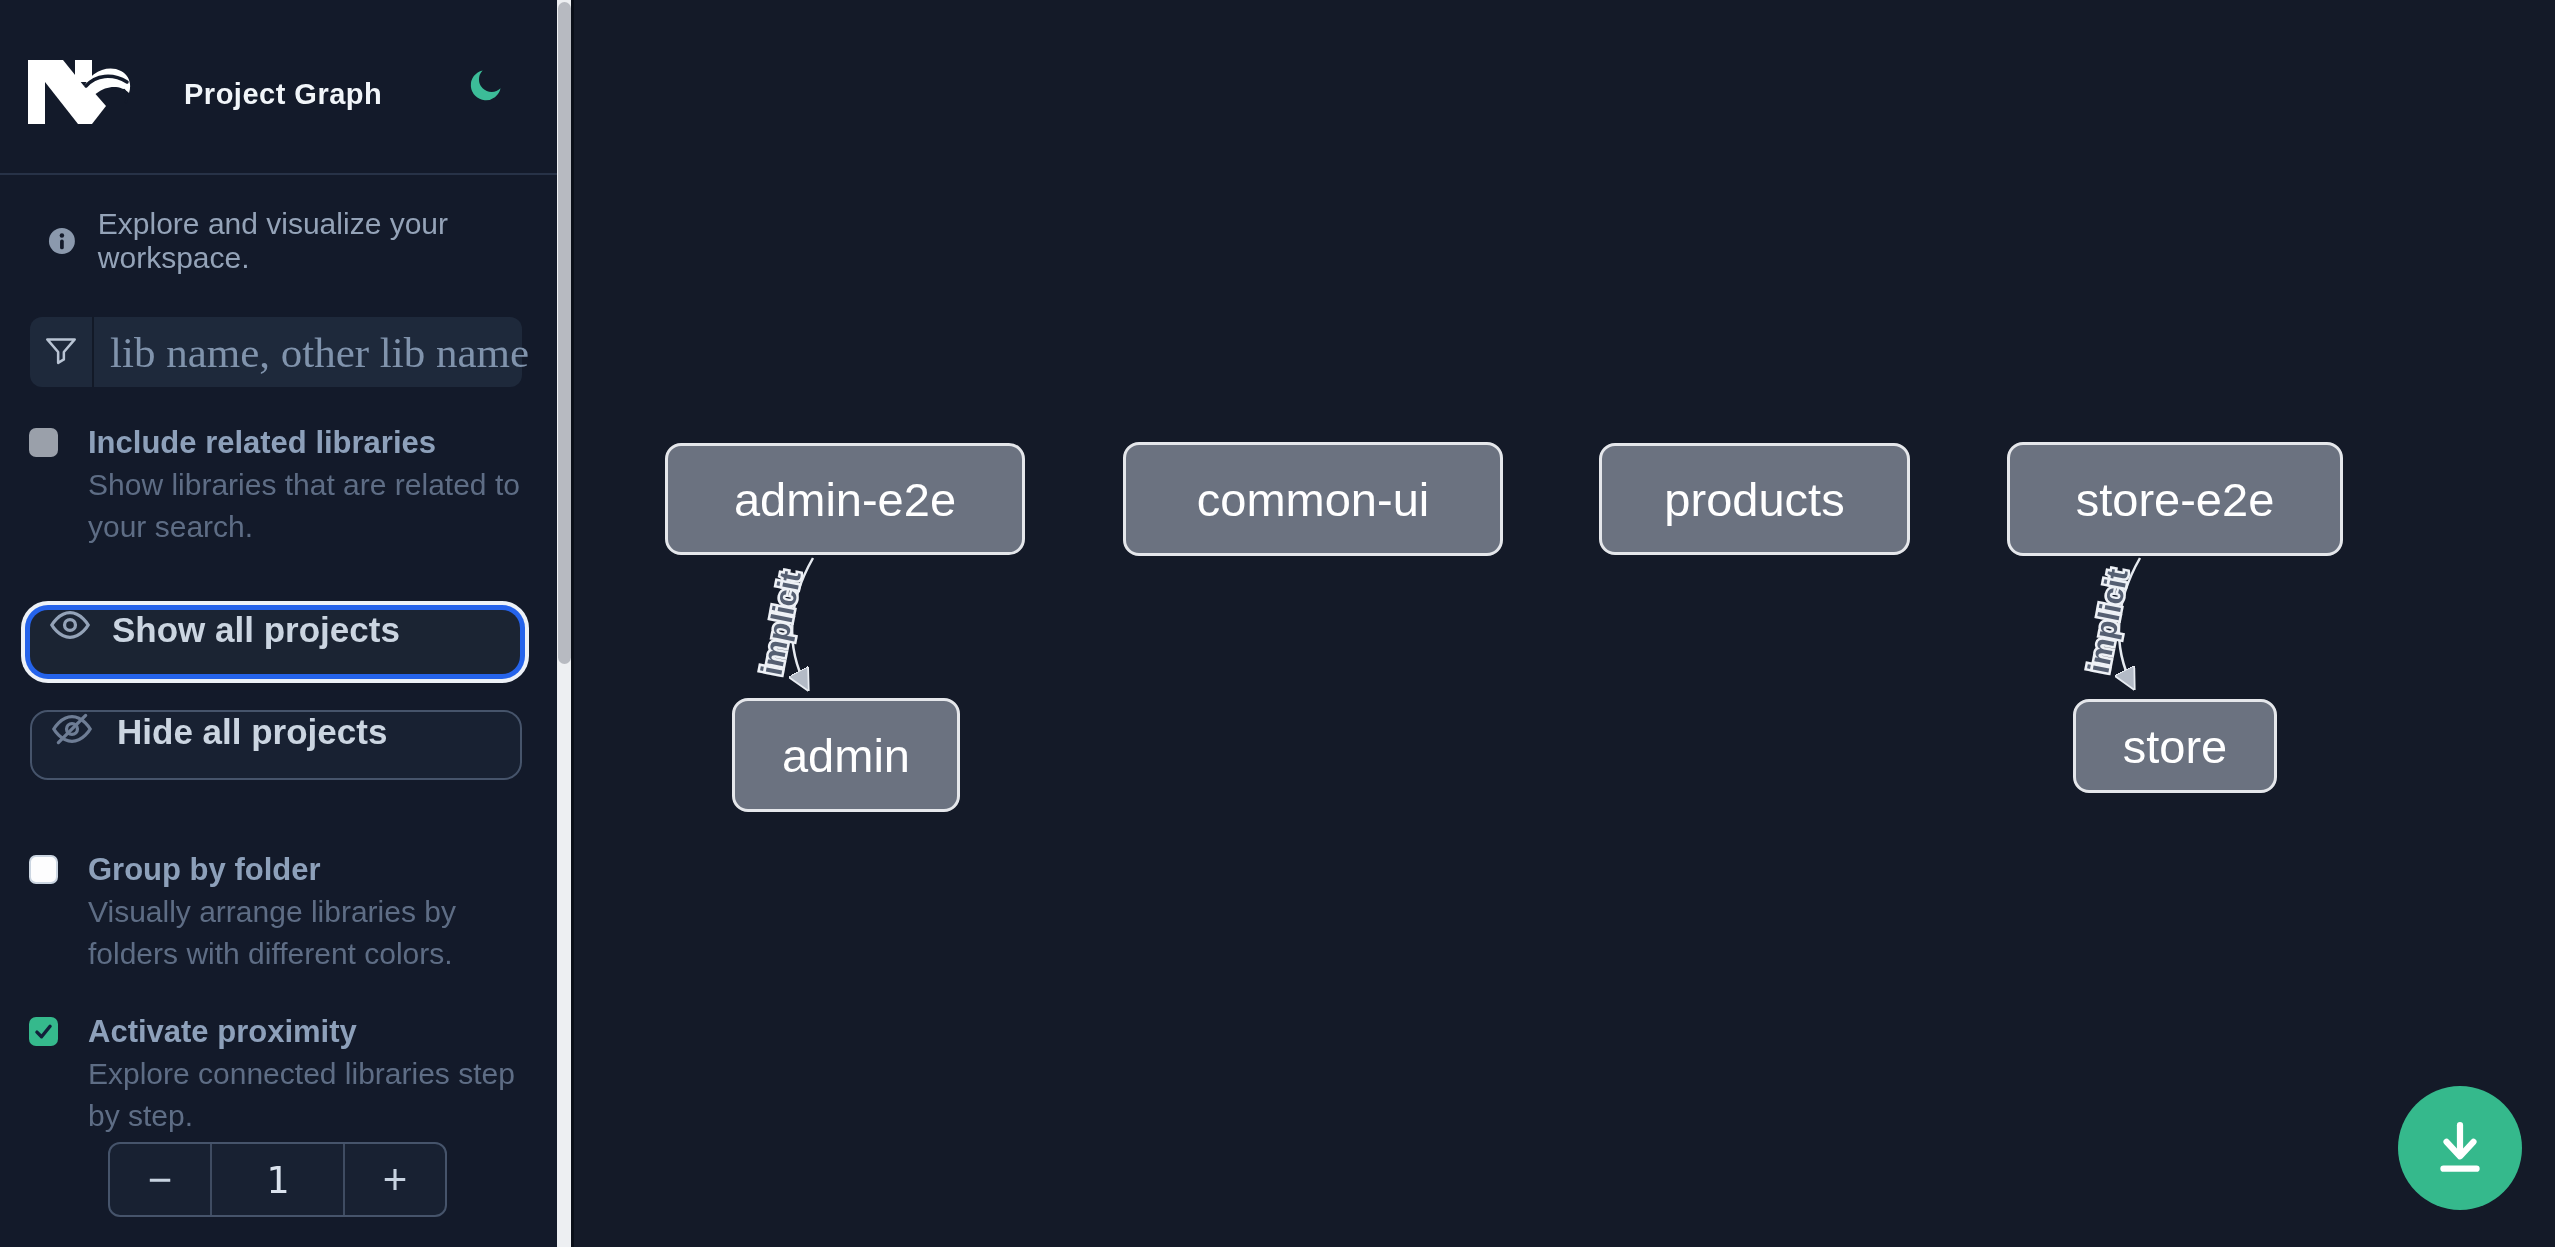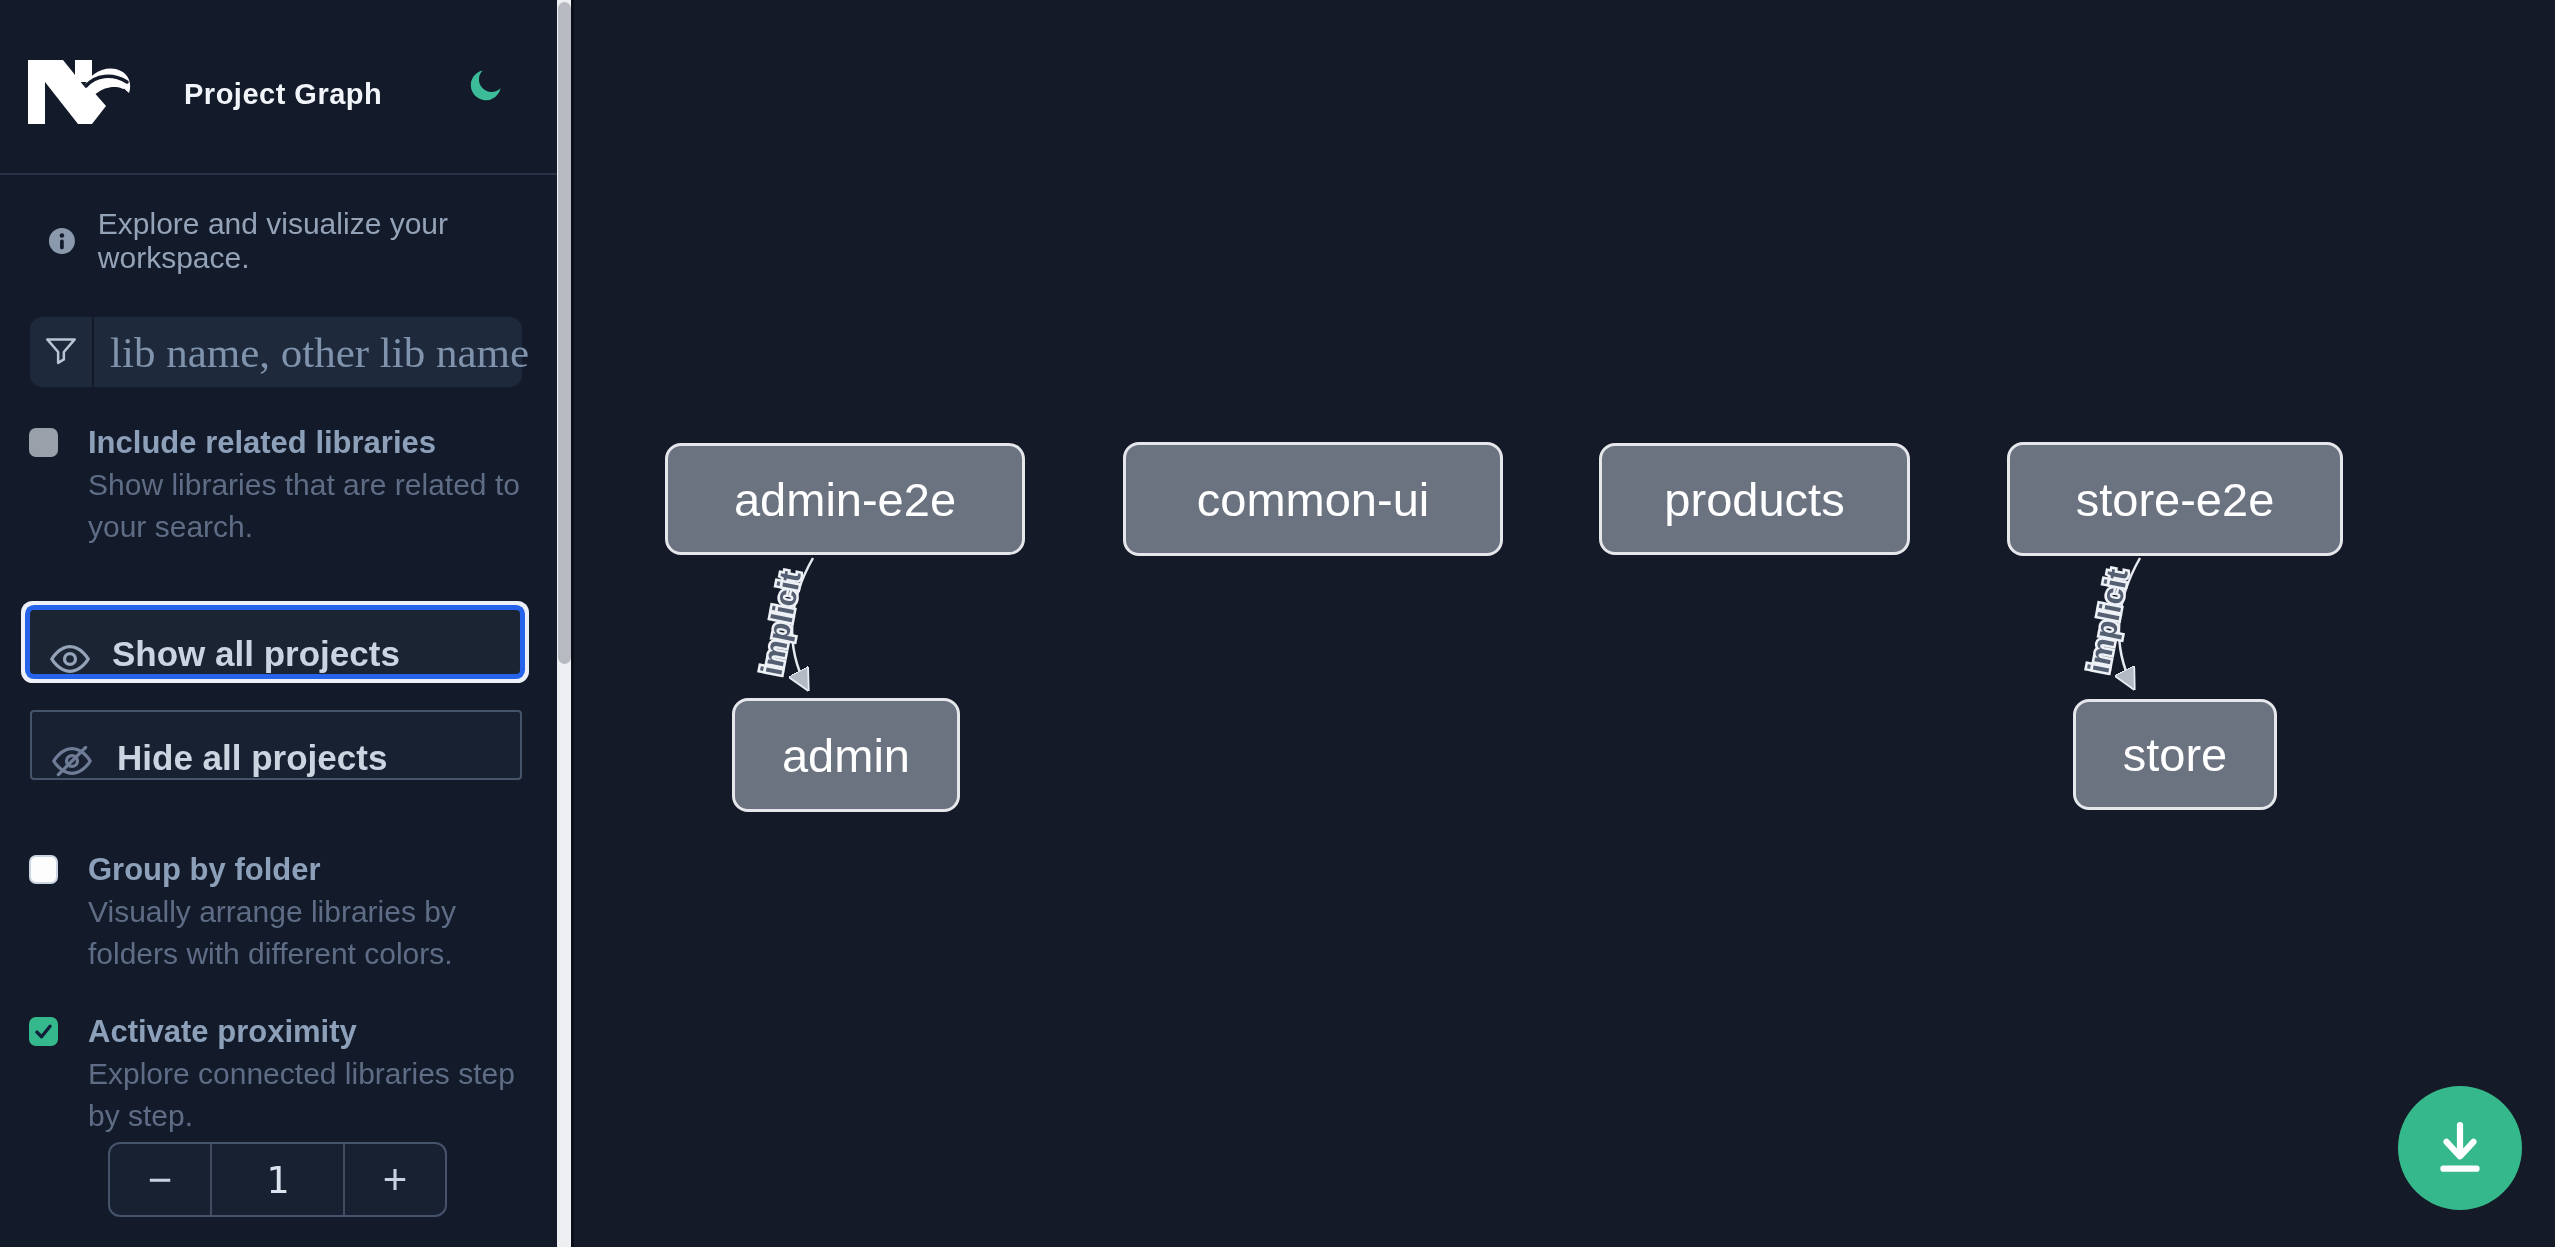--- a/index.html
+++ b/index.html
@@ -26,22 +26,22 @@
   #search-input::placeholder { color:#8093ac; opacity:1; }
 
   .cb-row { position:absolute; left:29px; width:500px; display:flex; gap:30px; }
   .cb { width:29px; height:29px; border-radius:7px; flex:none; margin-top:5px; display:flex; align-items:center; justify-content:center; }
   .cb.gray  { background:#9aa0aa; }
   .cb.white { background:#fdfdfe; border:2px solid #cbd5e1; }
   .cb.green { background:#35b98c; }
   .cb-label { font-size:31px; font-weight:600; color:#8da0ba; line-height:39px; }
   .cb-desc  { font-size:30px; color:#5e6d85; line-height:42px; margin-top:2px; }
 
-  .side-btn { position:absolute; left:30px; display:flex; align-items:flex-end; gap:22px; padding-left:20px;
-              background:#182132; border:2px solid #46546b; border-radius:4px; cursor:pointer; width:492px; height:70px; }
+  .side-btn { position:absolute; left:30px; display:flex; align-items:flex-start; gap:22px; padding-left:20px;
+              background:#182132; border:2px solid #46546b; border-radius:18px; cursor:pointer; width:492px; height:70px; }
   #show-all-btn { top:610px; height:64px; width:490px; border:none; background:#1b2433;
                   box-shadow:0 0 0 5px #2563eb, 0 0 0 9px #edf1f7; }
   #hide-all-btn { top:710px;gap:25px; }
   .side-btn span { font-size:35px; font-weight:600; color:#cbd5e1; }
 
   #stepper { position:absolute; left:108px; top:1142px; width:339px; height:75px; border:2px solid #46546b; border-radius:12px;
              display:flex; background:#182132; overflow:hidden; }
   .step-btn { width:100px; background:transparent; border:none; color:#c7d2e0; font-size:42px; cursor:pointer; font-family:"Liberation Sans", sans-serif; }
   #step-value { width:135px; border-left:2px solid #3f4c62; border-right:2px solid #3f4c62; display:flex; align-items:center; justify-content:center;
                 color:#dbe3ee; font-size:38px; font-family:"DejaVu Sans Mono", monospace; }
@@ -185,21 +185,21 @@
       <path d="M 1566 558 C 1542 600, 1537 645, 1559 687" fill="none" stroke="#e6eaf0" stroke-width="2.5" marker-end="url(#arw)"></path>
       <text class="edge-label" transform="translate(217 625) rotate(-79)" text-anchor="middle">implicit</text>
       <text class="edge-label" transform="translate(1544 623) rotate(-79)" text-anchor="middle">implicit</text>
     </svg>
 
     <div class="gnode" style="left:91px;  top:443px; width:360px; height:112px">admin-e2e</div>
     <div class="gnode" style="left:549px; top:442px; width:380px; height:114px">common-ui</div>
     <div class="gnode" style="left:1025px;top:443px; width:311px; height:112px">products</div>
     <div class="gnode" style="left:1433px;top:442px; width:336px; height:114px">store-e2e</div>
     <div class="gnode" style="left:158px; top:698px; width:228px; height:114px">admin</div>
-    <div class="gnode" style="left:1499px;top:699px; width:204px; height:111px">store</div>
+    <div class="gnode" style="left:1499px;top:699px; width:204px; height:94px">store</div>
 
     <button id="fab">
       <svg width="54" height="58" viewBox="0 0 52 56">
         <line x1="26" y1="6" x2="26" y2="33" stroke="#ffffff" stroke-width="6" stroke-linecap="round"></line>
         <polyline points="13,22 26,36 39,22" fill="none" stroke="#ffffff" stroke-width="6" stroke-linecap="round" stroke-linejoin="round"></polyline>
         <line x1="10" y1="48" x2="42" y2="48" stroke="#ffffff" stroke-width="6" stroke-linecap="round"></line>
       </svg>
     </button>
   </div>
 

